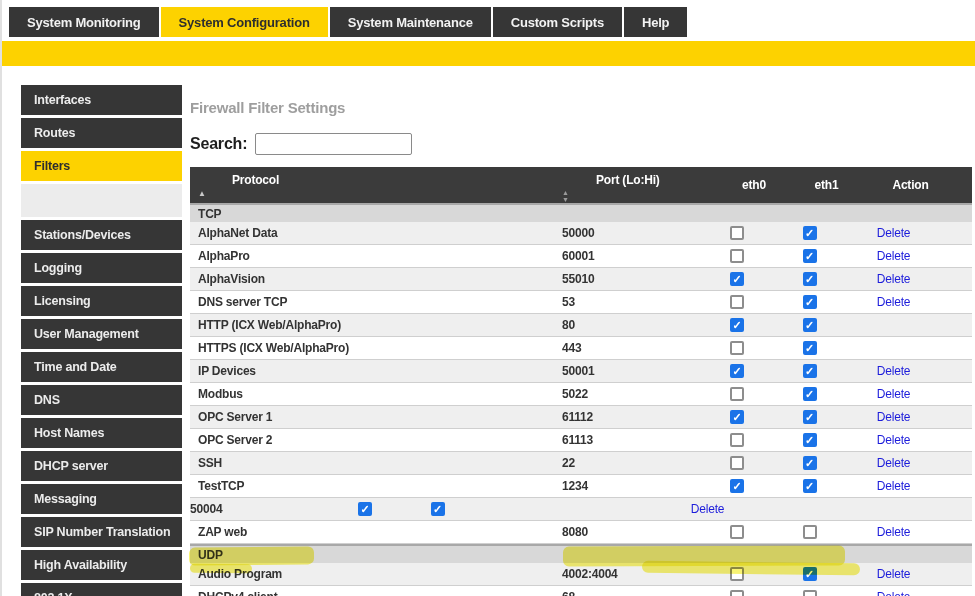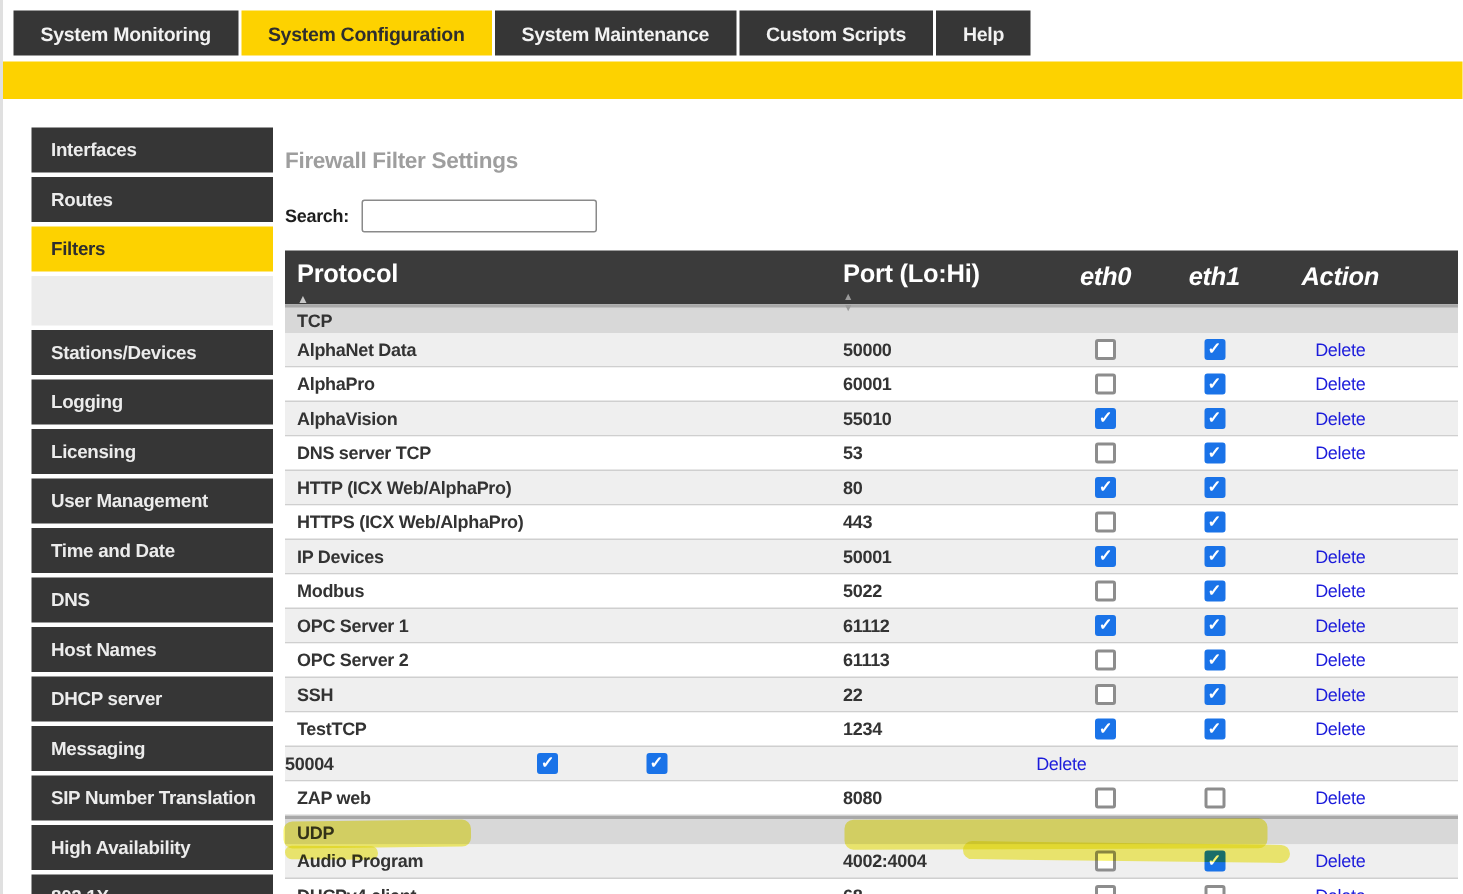--- a/index.html
+++ b/index.html
@@ -22,38 +22,38 @@
   .side-item { height:30px; margin-bottom:3px; background:var(--dark);
     color:#ececec; font-size:12.5px; font-weight:700; display:flex;
     align-items:center; padding-left:13px; cursor:pointer; }
   .side-item.active { background:var(--yellow); color:#2e2e2e; }
   .side-placeholder { height:33px; margin-bottom:3px; background:#ececec; }
 
   
   .main { position:absolute; left:188px; top:85px; width:782px; }
   .page-title { font-size:15px; font-weight:700; color:#9e9e9e; margin-top:14px; }
   .search-row { margin-top:17px; display:flex; align-items:center; }
-  .search-label { font-size:12px; font-weight:700; color:#1e1e1e; }
+  .search-label { font-size:16px; font-weight:700; color:#1e1e1e; }
   .search-input { margin-left:8px; width:157px; height:22px;
     border:1px solid #8a8a8a; border-radius:2px; font-size:12px; padding:0 5px;
     font-family:"Liberation Sans", sans-serif; outline:none; }
 
   
   .table { margin-top:12px; width:782px; font-size:12px; }
   .thead { background:var(--head); color:#fff; height:36px; display:flex; }
   .hcell { display:flex; flex-direction:column; justify-content:flex-start; padding-top:6px; }
-  .hcell .lbl { font-weight:700; font-size:17px; }
+  .hcell .lbl { font-weight:700; font-size:12px;margin-left:34px; }
   .sort-asc { font-size:8px; color:#c9c9c9; line-height:10px; margin-top:2px; cursor:pointer; }
   .sort-both { font-size:7px; color:#9b9b9b; line-height:7px; margin-top:2px; cursor:pointer; }
   .col-protocol { flex:0 0 372px; padding-left:8px; }
   .col-port { flex:0 0 140px; }
   .col-eth0 { flex:0 0 70px; align-items:center; text-align:center; }
   .col-eth1 { flex:0 0 75px; align-items:center; text-align:center; }
   .col-action { flex:1 1 auto; align-items:center; text-align:center; padding-right:32px; }
-  .hcell.center { justify-content:center; padding-top:0; align-items:center;font-style:italic; }
+  .hcell.center { justify-content:center; padding-top:0; align-items:center; }
 
   .sec-row { height:19px; background:#d8d8d8; border-top:2px solid #a8a8a8;
     display:flex; align-items:center; padding-left:8px; font-weight:700;
     color:#333; font-size:12px; }
   .row { height:23px; display:flex; align-items:center; border-bottom:1px solid #cfcfcf;
     background:#fff; }
   .row.odd { background:#efefef; }
   .cell { font-weight:700; color:#333; }
   .cell.col-eth0, .cell.col-eth1, .cell.col-action { display:flex; justify-content:center; }
   .cb { width:14px; height:14px; border:2px solid #8d8d8d; border-radius:2px;

